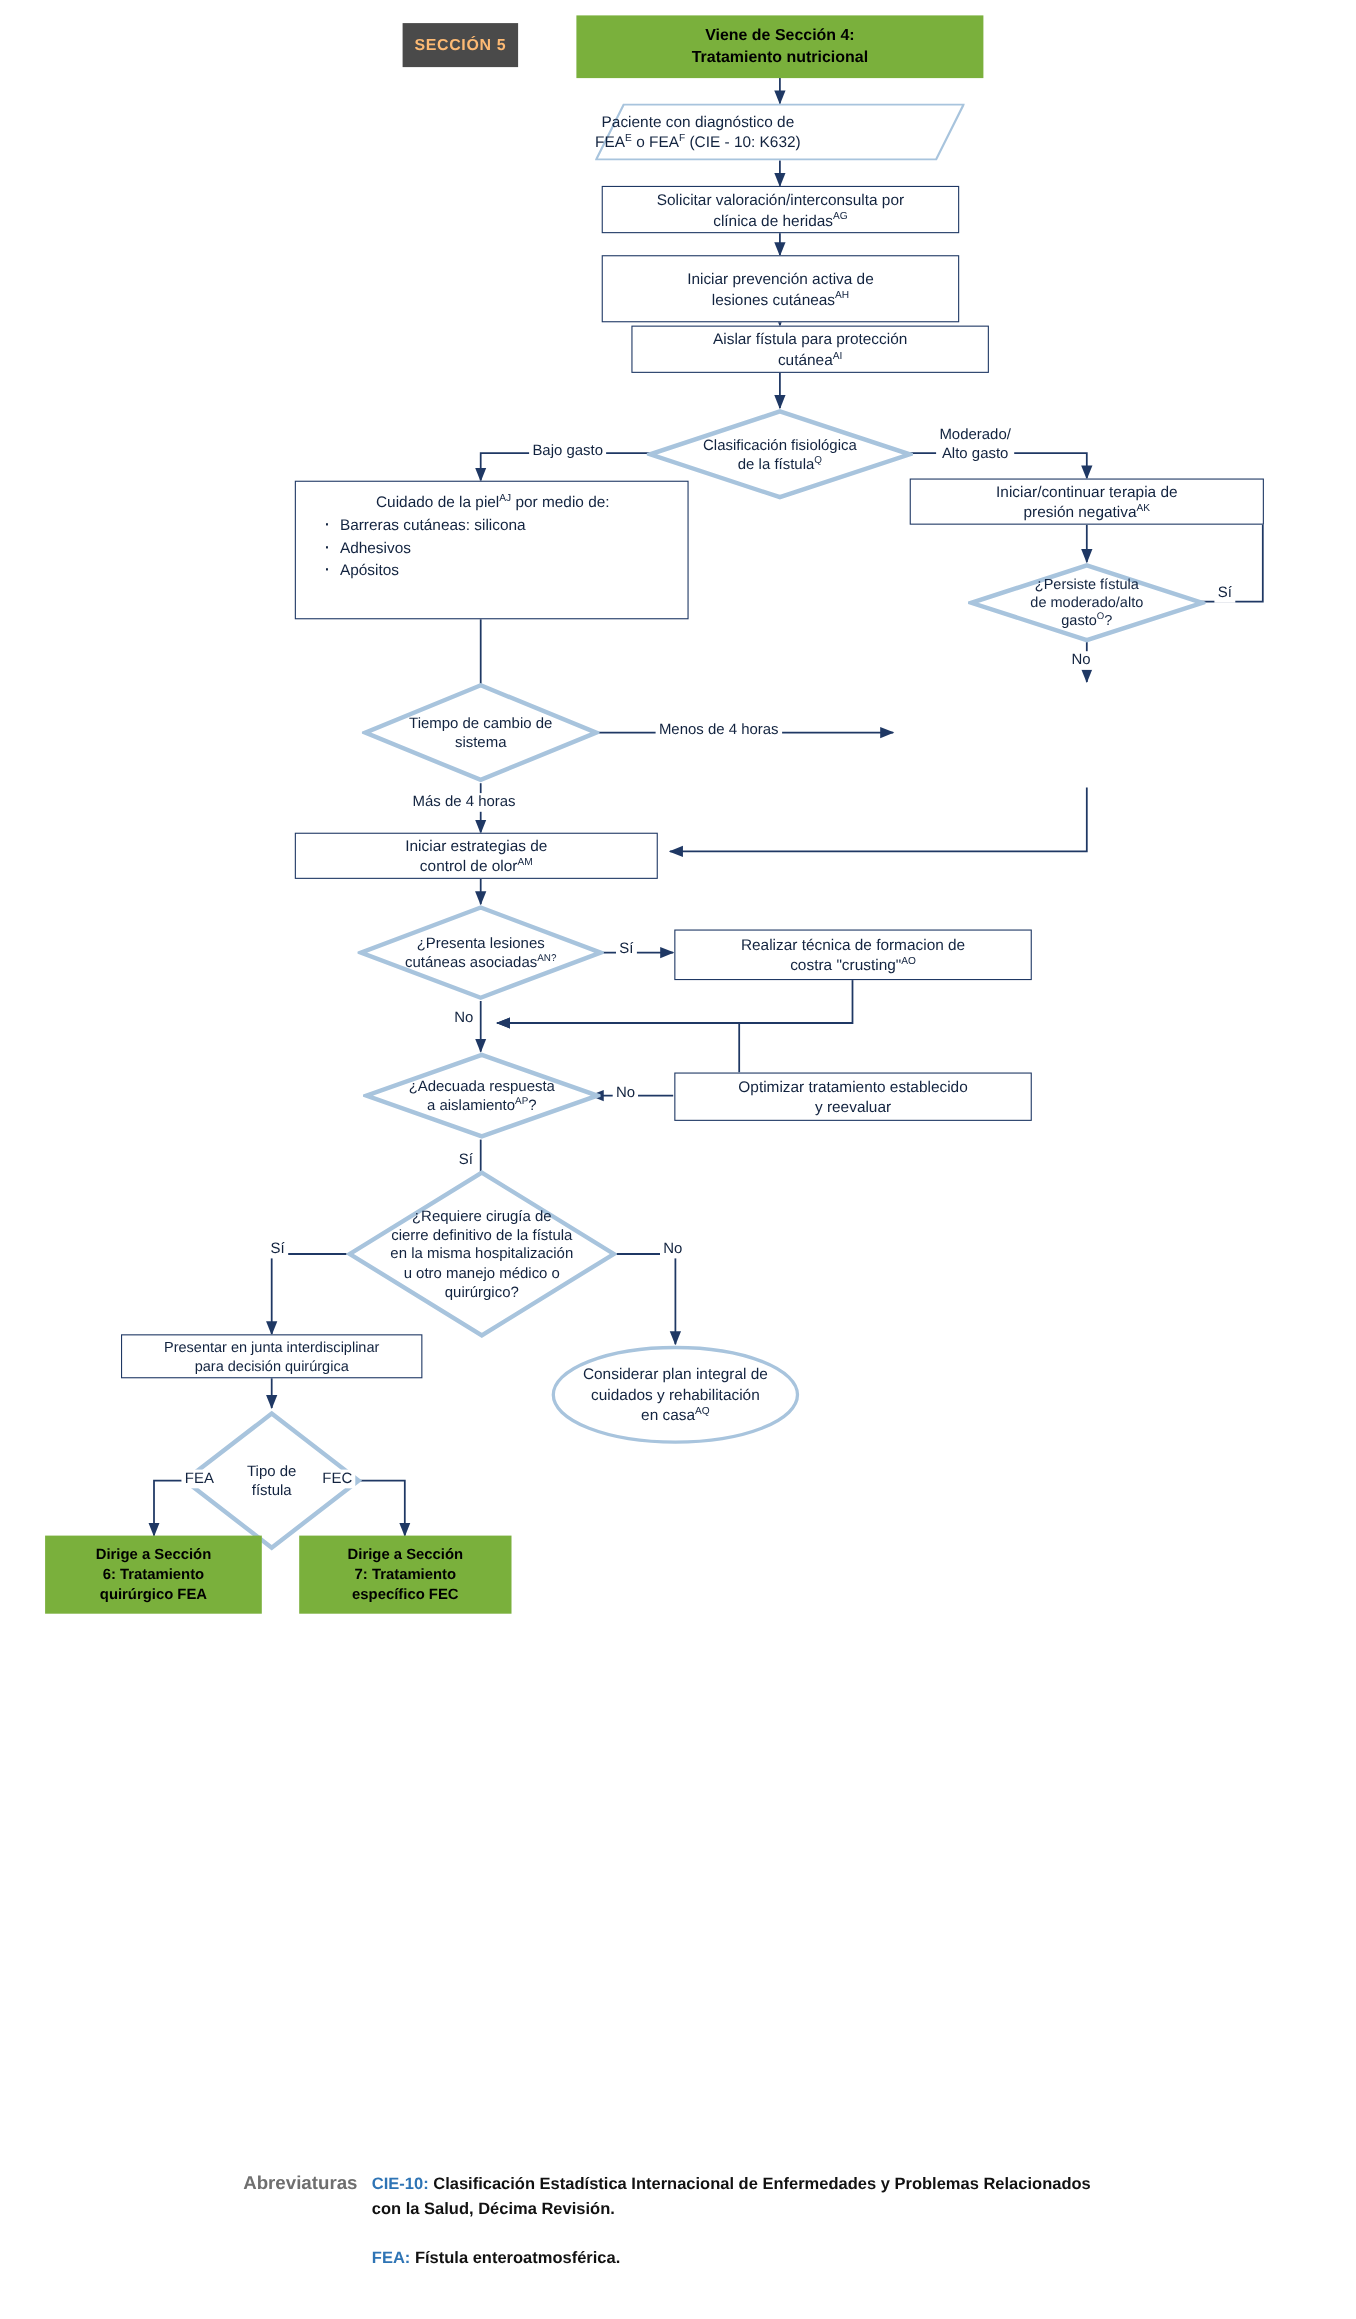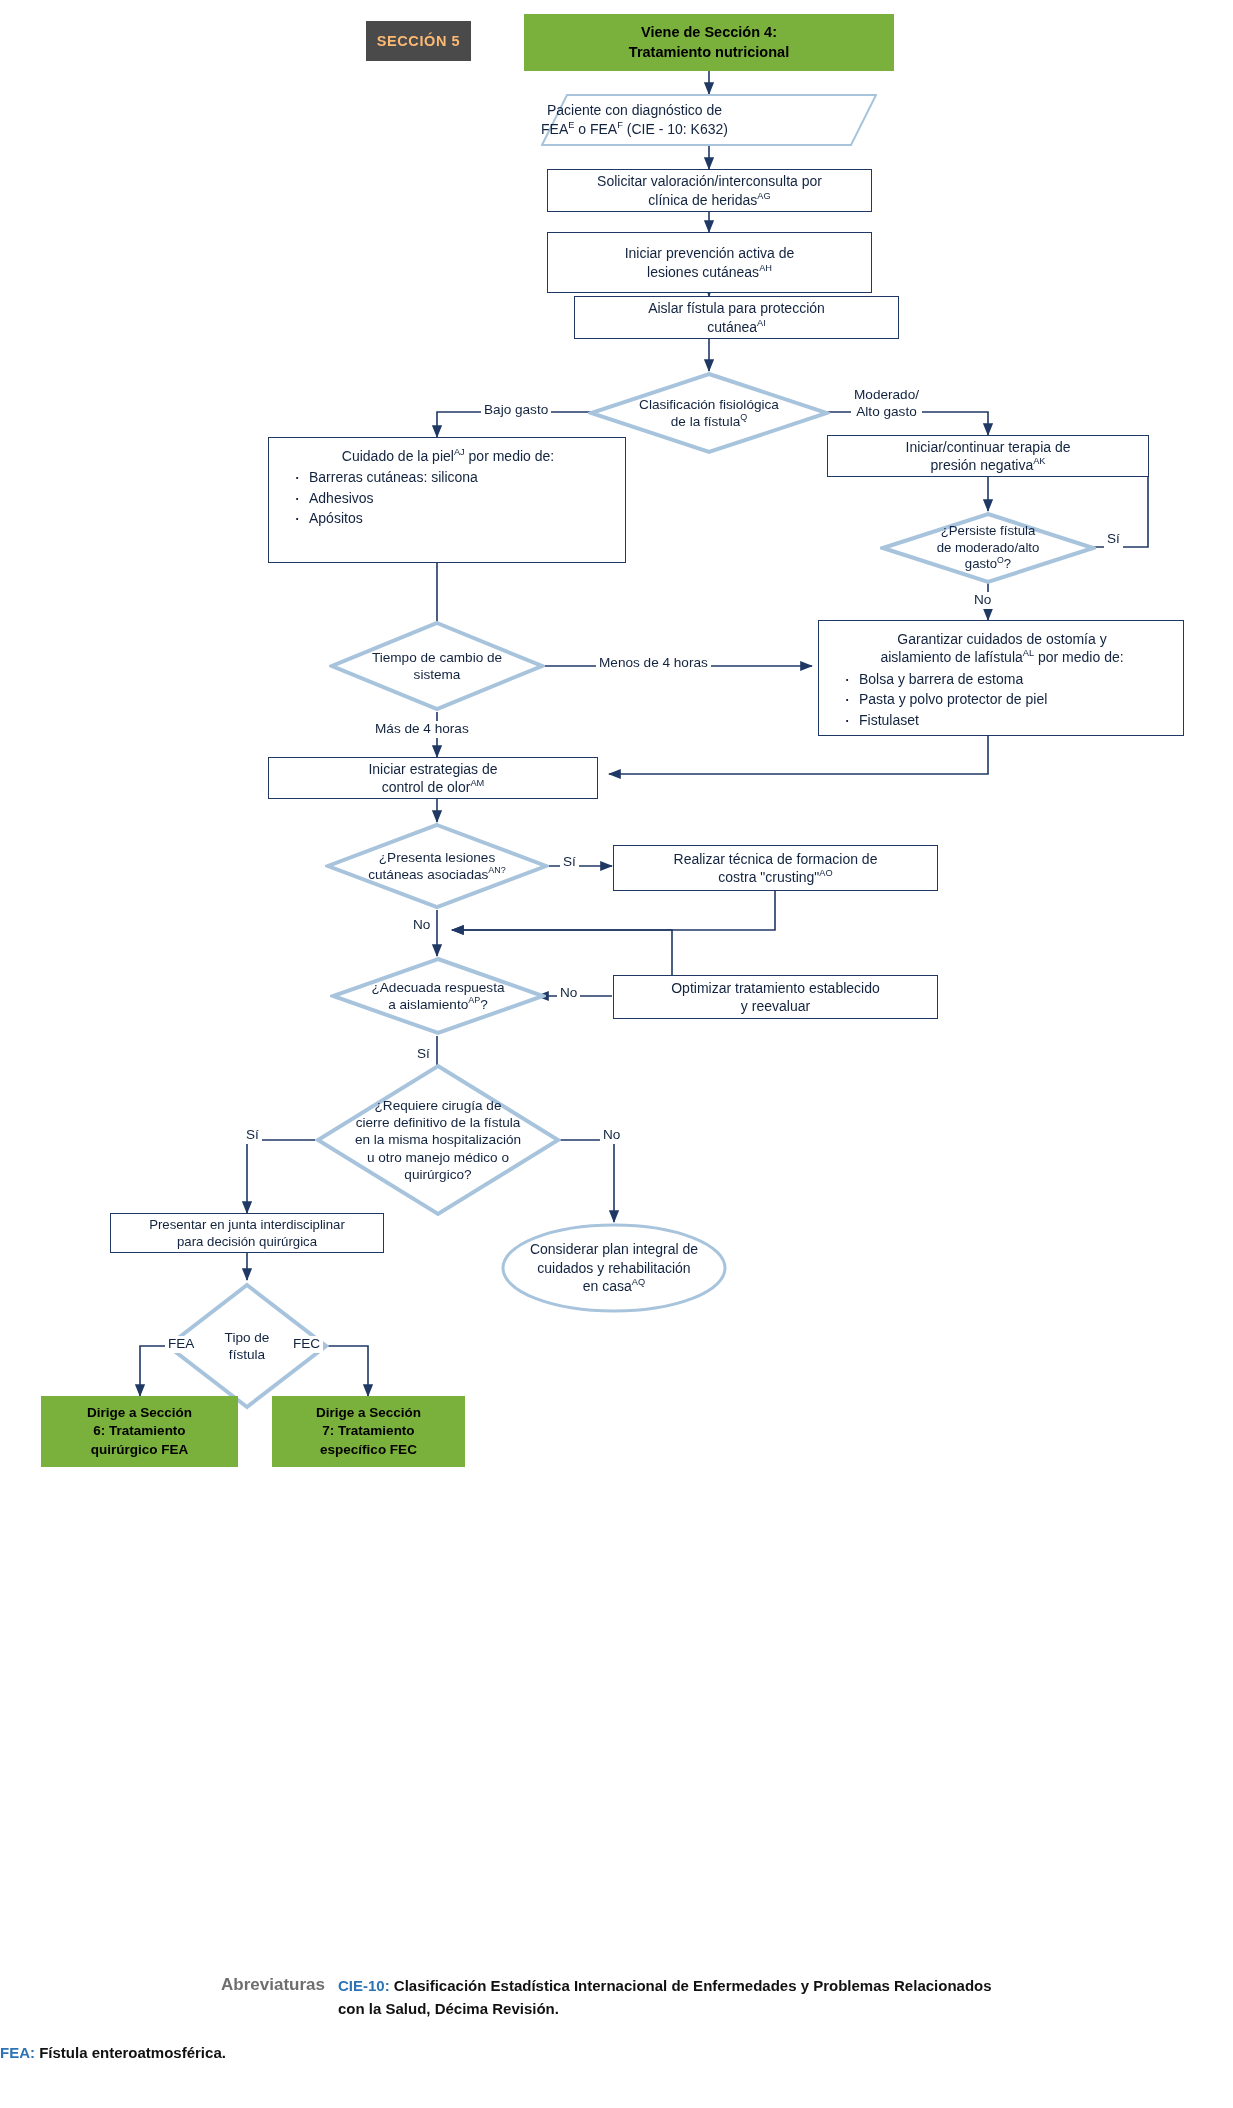--- a/index.html
+++ b/index.html
@@ -58,21 +58,21 @@
   sup{font-size:.66em;vertical-align:super;line-height:0;}
 
   
   .abbr{position:absolute;left:0;top:1975px;width:1233px;}
   .abbr .row{display:flex;align-items:flex-start;}
   .abbr .lead{width:325px;text-align:right;padding-right:13px;
      color:#6f6f6f;font-weight:bold;font-size:17px;}
   .abbr .body{width:660px;font-size:15px;line-height:1.5;color:#111111;
      font-weight:bold;}
   .abbr .key{color:#2e74b5;}
-  .abbr .second{margin-top:22px;font-size:15px;
+  .abbr .second{margin-top:22px;padding-left:338px;font-size:15px;
      line-height:1.5;color:#111111;font-weight:bold;}
 </style>
 </head>
 <body>
 
 <div id="root">
 
   <svg class="edges" viewBox="0 0 1233 2108">
     <defs>
       <marker id="ah" markerWidth="9" markerHeight="9" refX="7.4" refY="3.6" orient="auto" markerUnits="strokeWidth">
@@ -220,31 +220,20 @@
         <span>¿Persiste fístula</span><br>
         <span>de moderado/alto</span><br>
         <span>gasto</span><sup>O</sup><span>?</span>
       </div>
     </div>
   </div>
 
   <div class="elabel" style="left:1104px;top:531px;">Sí</div>
   <div class="elabel" style="left:971px;top:592px;">No</div>
 
-  <div class="proc bullets" style="position:absolute;left:818px;top:620px;width:338px;height:96px;">
-    <div class="hdr">
-      <span>Garantizar cuidados de ostomía y</span><br>
-      <span>aislamiento de lafístula</span><sup>AL</sup><span> por medio de:</span>
-    </div>
-    <ul>
-      <li>Bolsa y barrera de estoma</li>
-      <li>Pasta y polvo protector de piel</li>
-      <li>Fistulaset</li>
-    </ul>
-  </div>
 
   <div class="diamond" style="left:329px;top:620px;width:216px;height:92px;">
     <svg class="shape" viewBox="0 0 216 92" width="216" height="92">
       <polygon points="108,3 213,46 108,89 3,46" fill="#ffffff" stroke="#a8c4dd" stroke-width="4"></polygon>
     </svg>
     <div class="txt">
       <div>
         <span>Tiempo de cambio de</span><br>
         <span>sistema</span>
       </div>

